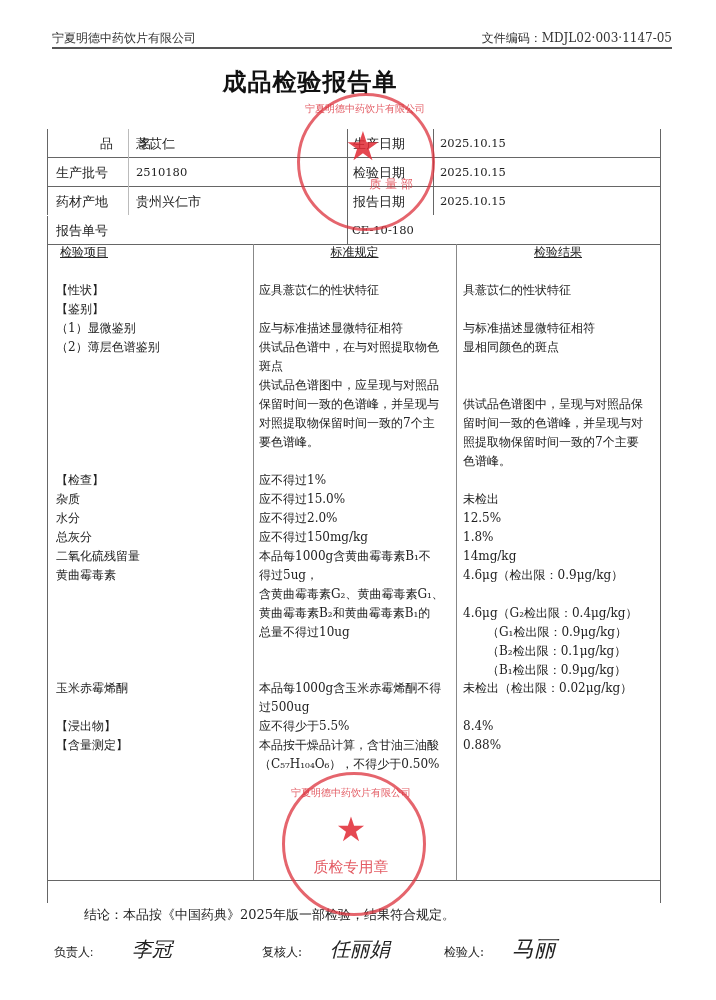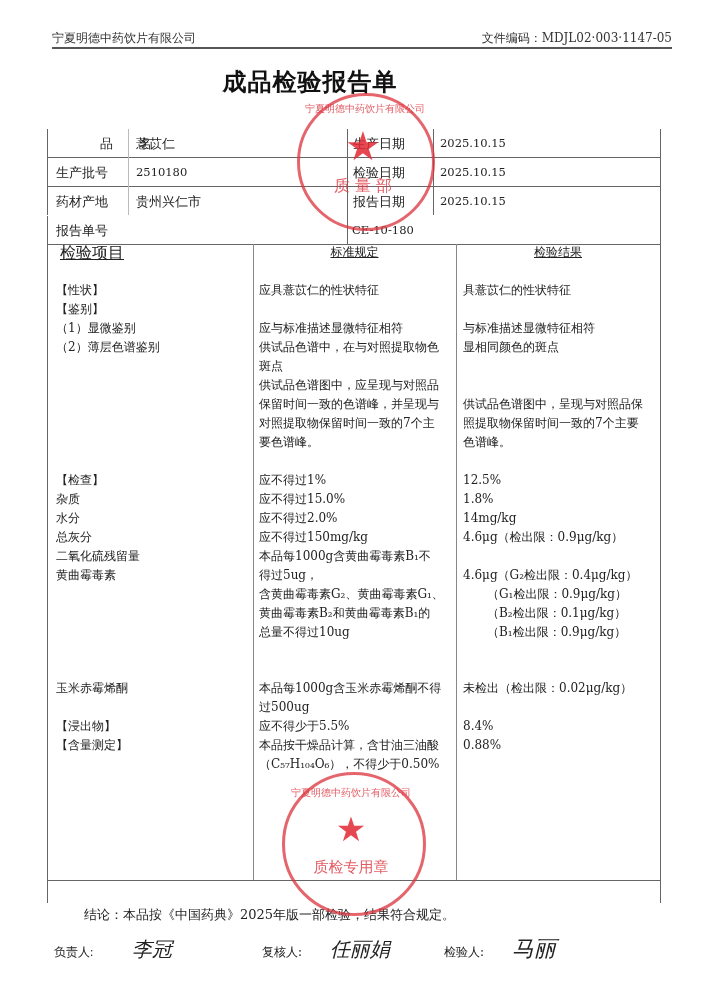--- a/index.html
+++ b/index.html
@@ -58,21 +58,21 @@
 <div class="cell" style="left:56px; top:221px;">报告单号</div>
 <div class="cell sm" style="left:352px; top:221px;">CE-10-180</div>
 
 <div class="cell" style="left:353px; top:134px;">生产日期</div>
 <div class="cell sm" style="left:440px; top:134px;">2025.10.15</div>
 <div class="cell" style="left:353px; top:163px;">检验日期</div>
 <div class="cell sm" style="left:440px; top:163px;">2025.10.15</div>
 <div class="cell" style="left:353px; top:192px;">报告日期</div>
 <div class="cell sm" style="left:440px; top:192px;">2025.10.15</div>
 
-<div class="cell u" style="left:60px; top:243px; font-size:16px;text-align:right;">检验项目</div>
+<div class="cell u" style="left:60px; top:243px; font-size:12px;text-align:right;">检验项目</div>
 <div class="cell u" style="left:253px; width:203px; text-align:center; top:243px; font-size:12px;">标准规定</div>
 <div class="cell u" style="left:456px; width:204px; text-align:center; top:243px; font-size:12px;">检验结果</div>
 
 <div class="block" style="left:56px; top:281px;">
   <div>【性状】</div>
   <div>【鉴别】</div>
   <div>（1）显微鉴别</div>
   <div>（2）薄层色谱鉴别</div>
 </div>
 <div class="block" style="left:56px; top:471px;">
@@ -121,23 +121,25 @@
 </div>
 
 <div class="block" style="left:463px; top:281px;">
   <div>具薏苡仁的性状特征</div>
   <div>&nbsp;</div>
   <div>与标准描述显微特征相符</div>
   <div>显相同颜色的斑点</div>
   <div>&nbsp;</div>
   <div>&nbsp;</div>
   <div>供试品色谱图中，呈现与对照品保</div>
+  <div>留时间一致的色谱峰，并呈现与对</div>
   <div>照提取物保留时间一致的7个主要</div>
   <div>色谱峰。</div>
   <div>&nbsp;</div>
+  <div>未检出</div>
   <div>12.5%</div>
   <div>1.8%</div>
   <div>14mg/kg</div>
   <div>4.6μg（检出限：0.9μg/kg）</div>
   <div>&nbsp;</div>
   <div>4.6μg（G₂检出限：0.4μg/kg）</div>
   <div>　　（G₁检出限：0.9μg/kg）</div>
   <div>　　（B₂检出限：0.1μg/kg）</div>
   <div>　　（B₁检出限：0.9μg/kg）</div>
 </div>
@@ -154,21 +156,21 @@
 <div class="sig" style="left:132px; top:936px; font-size:20px;">李冠</div>
 <div class="cell" style="left:262px; top:943px; font-size:12px;">复核人:</div>
 <div class="sig" style="left:330px; top:936px; font-size:20px;">任丽娟</div>
 <div class="cell" style="left:444px; top:943px; font-size:12px;">检验人:</div>
 <div class="sig" style="left:512px; top:934px; font-size:22px;">马丽</div>
 
 <div>
   <div class="stamp" style="left:297px; top:93px; width:132px; height:132px;"></div>
   <div class="star" style="left:338px; top:126px; width:50px; font-size:40px; line-height:40px;">★</div>
   <div class="stamp-text" style="left:305px; top:102px; width:120px; font-size:10px;">宁夏明德中药饮片有限公司</div>
-  <div class="stamp-text" style="left:313px; top:176px; width:100px; font-size:16px;">质 量 部</div>
+  <div class="stamp-text" style="left:313px; top:176px; width:100px; font-size:12px;text-align:right;">质 量 部</div>
 </div>
 
 <div>
   <div class="stamp" style="left:282px; top:772px; width:138px; height:138px;"></div>
   <div class="star" style="left:326px; top:810px; width:50px; font-size:34px; line-height:38px;">★</div>
   <div class="stamp-text" style="left:290px; top:786px; width:122px; font-size:10px;">宁夏明德中药饮片有限公司</div>
   <div class="stamp-text" style="left:296px; top:858px; width:110px; font-size:15px;">质检专用章</div>
 </div>
 
 </body></html>

